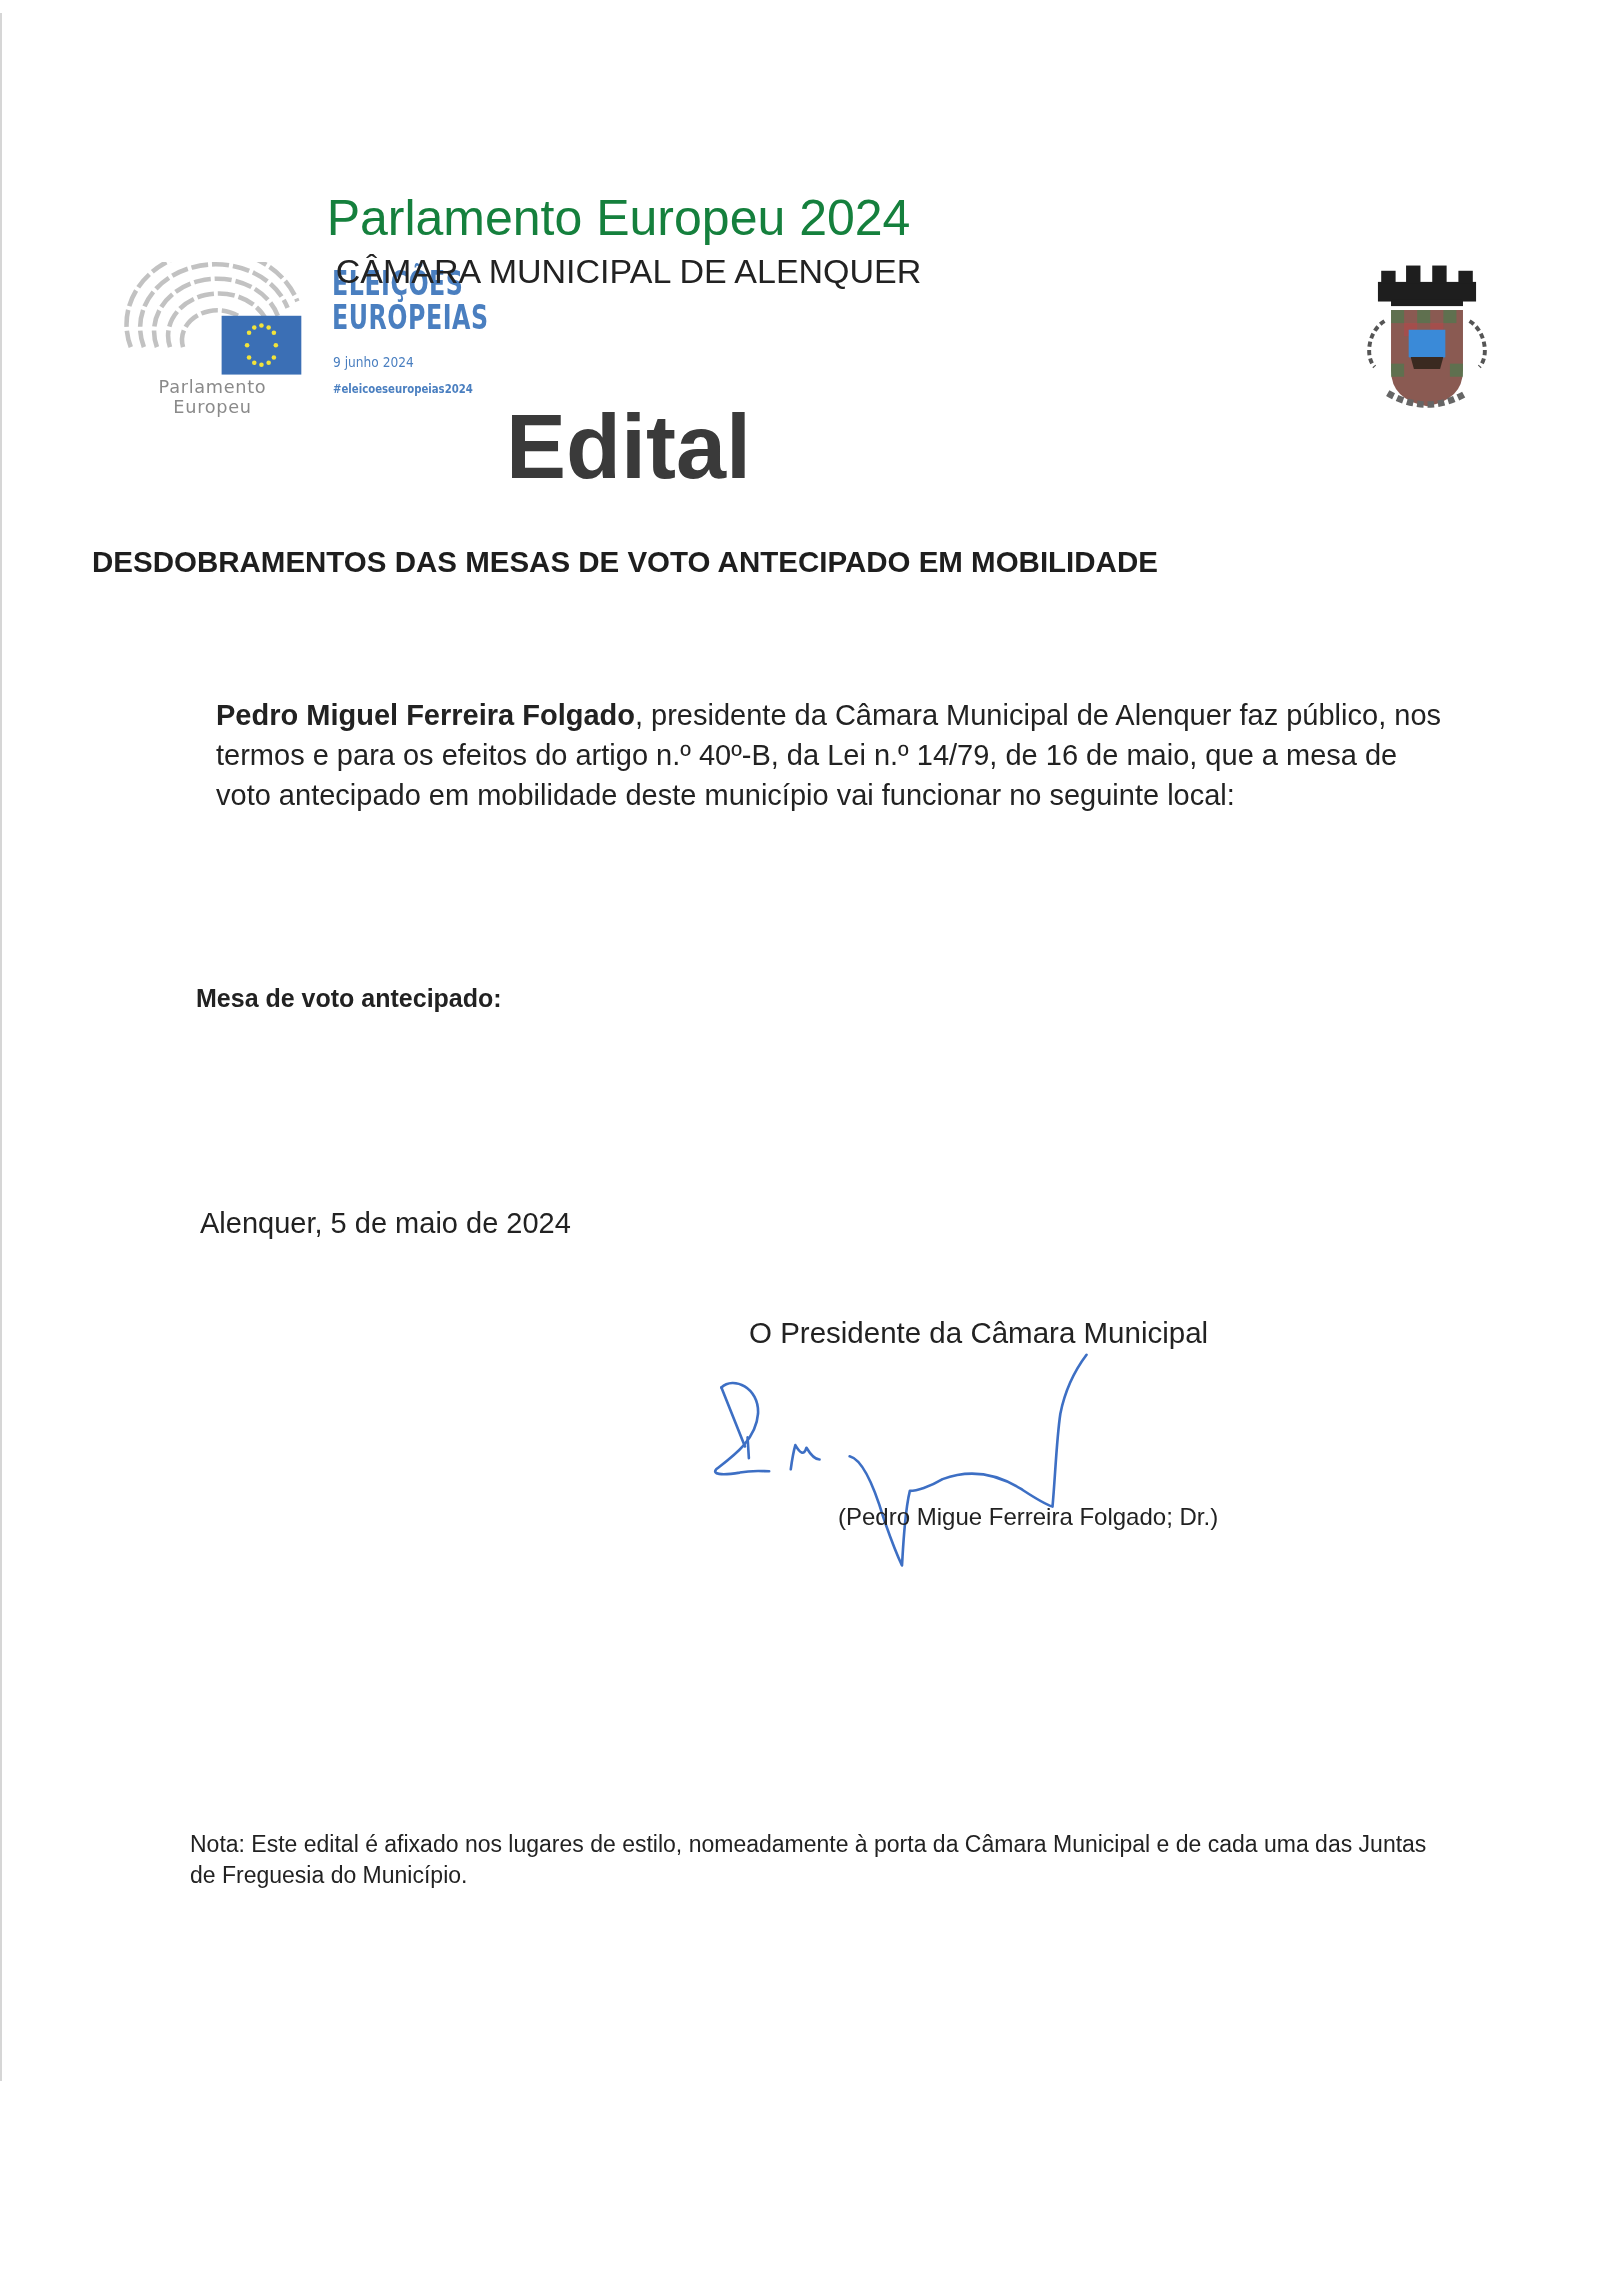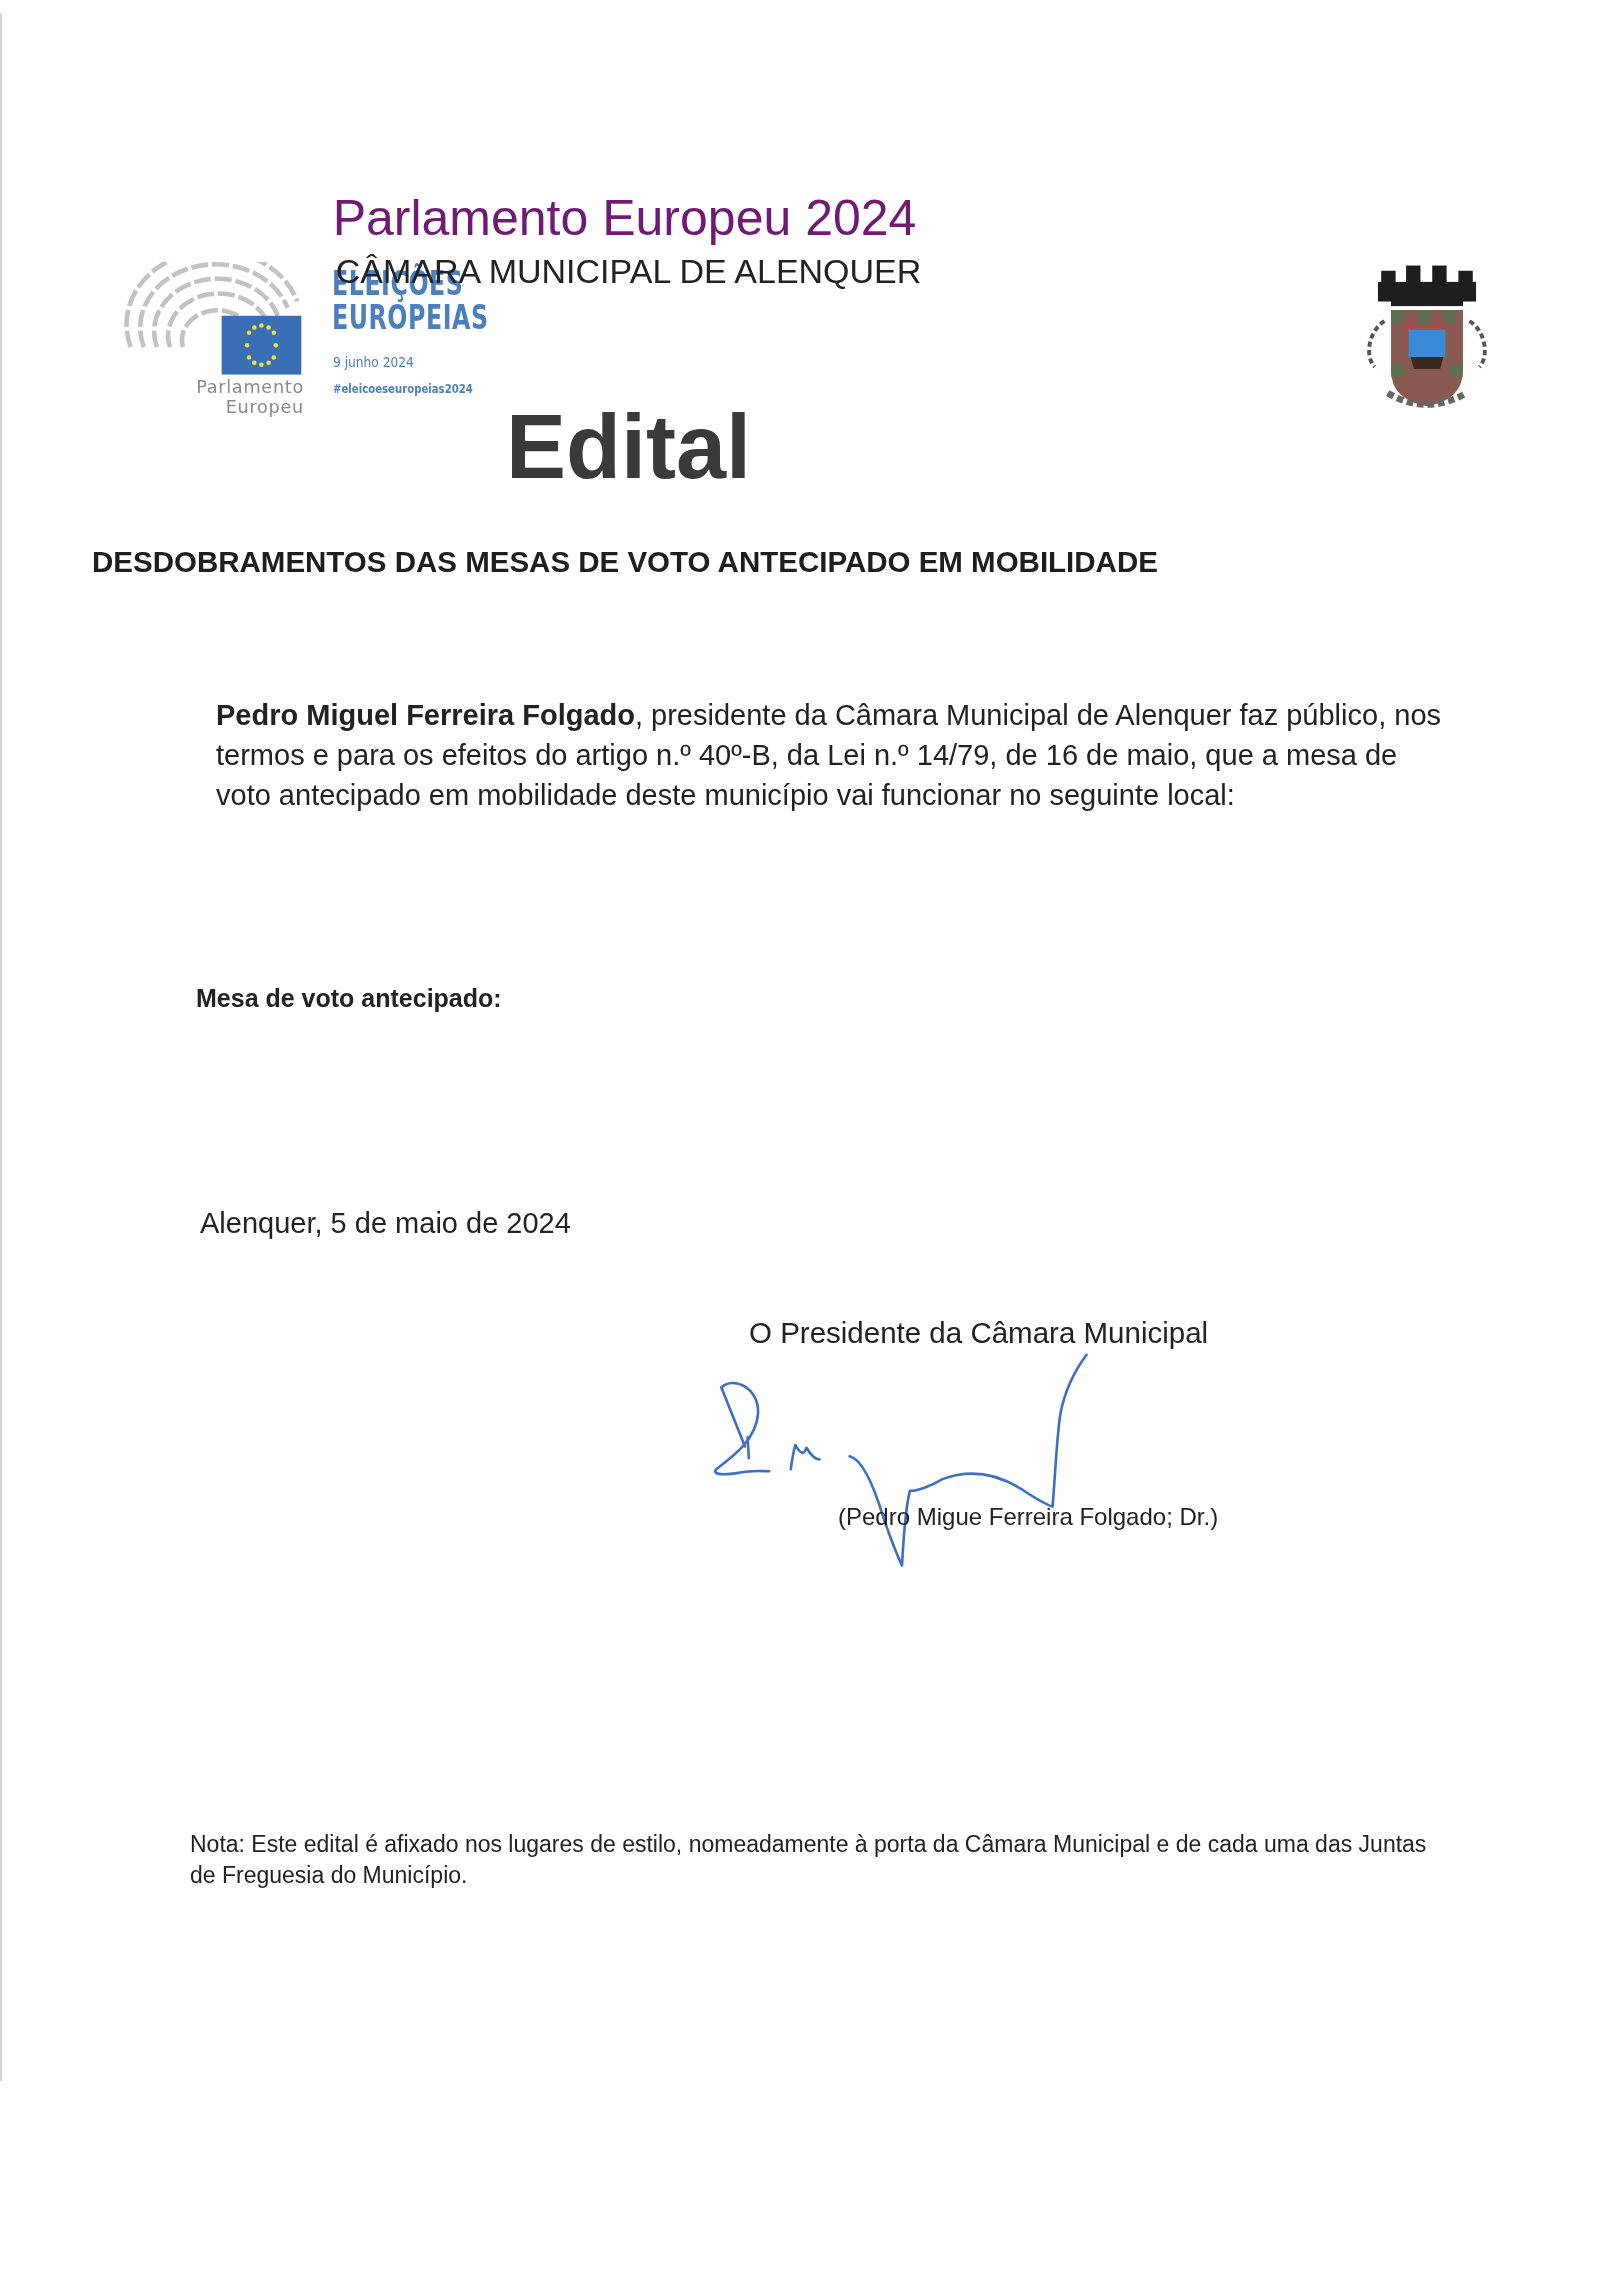--- a/index.html
+++ b/index.html
@@ -3,33 +3,33 @@
 <meta charset="utf-8">
 <style>
   html, body { margin: 0; padding: 0; background: #ffffff; }
   body { width: 1623px; height: 2295px; position: relative; overflow: hidden;
          font-family: "Liberation Sans", sans-serif; color: #1e1e1e; }
   .page-edge { position: absolute; left: 0; top: 13px; width: 2px; height: 2068px; background: #d6d6d6; }
   .abs { position: absolute; }
 
   
   #ep-logo { left: 121px; top: 262px; width: 393px; height: 151px; }
-  .ep-name { position: absolute; left: 0; top: 115px; width: 183px; text-align: right;
+  .ep-name { position: absolute; left: 0; top: 115px; width: 183px; text-align: center;
              font-family: "DejaVu Sans", sans-serif; font-size: 17.7px; color: #8a8a8a; letter-spacing: 0.7px; }
   .eleicoes { position: absolute; left: 211px; top: 5.2px; font-family: "DejaVu Sans", sans-serif;
               font-weight: bold; font-size: 33px; line-height: 34px; color: #4a7fc0;
               transform: scaleX(0.72); transform-origin: left top; letter-spacing: 0.7px; }
   .ep-date { position: absolute; left: 212px; top: 92px; font-family: "DejaVu Sans", sans-serif;
              font-size: 14.4px; color: #4a7fc0; transform: scaleX(0.85); transform-origin: left top; }
   .ep-hash { position: absolute; left: 212px; top: 119px; font-family: "DejaVu Sans", sans-serif;
              font-weight: bold; font-size: 13px; color: #4a7fc0; transform: scaleX(0.78); transform-origin: left top; }
 
   
   .h-title { left: 0; width: 1623px; text-align: center; }
-  #title-main { top: 189px; font-size: 50px; color: #701a75; left: 88px; width: 1073px; }
+  #title-main { top: 189px; font-size: 50px; color: #15803d; left: 82px; width: 1073px; }
   #title-sub  { top: 252px; font-size: 34px; color: #222; left: 92px; width: 1073px; }
   #edital { top: 396px; font-size: 90px; font-weight: bold; color: #3a3a3a; left: 92px; width: 1073px; text-align:center; }
 
   #crest { left: 1355px; top: 259px; width: 144px; height: 157px; }
 
   #subtitle { top: 545px; left: 92px; width: 1440px; text-align: left; font-size: 29.5px; font-weight: bold; color: #1e1e1e; }
 
   .body-p { left: 216px; top: 695px; width: 1244px; font-size: 29px; line-height: 40px; color: #222; }
   .body-p b { font-weight: bold; }
 

